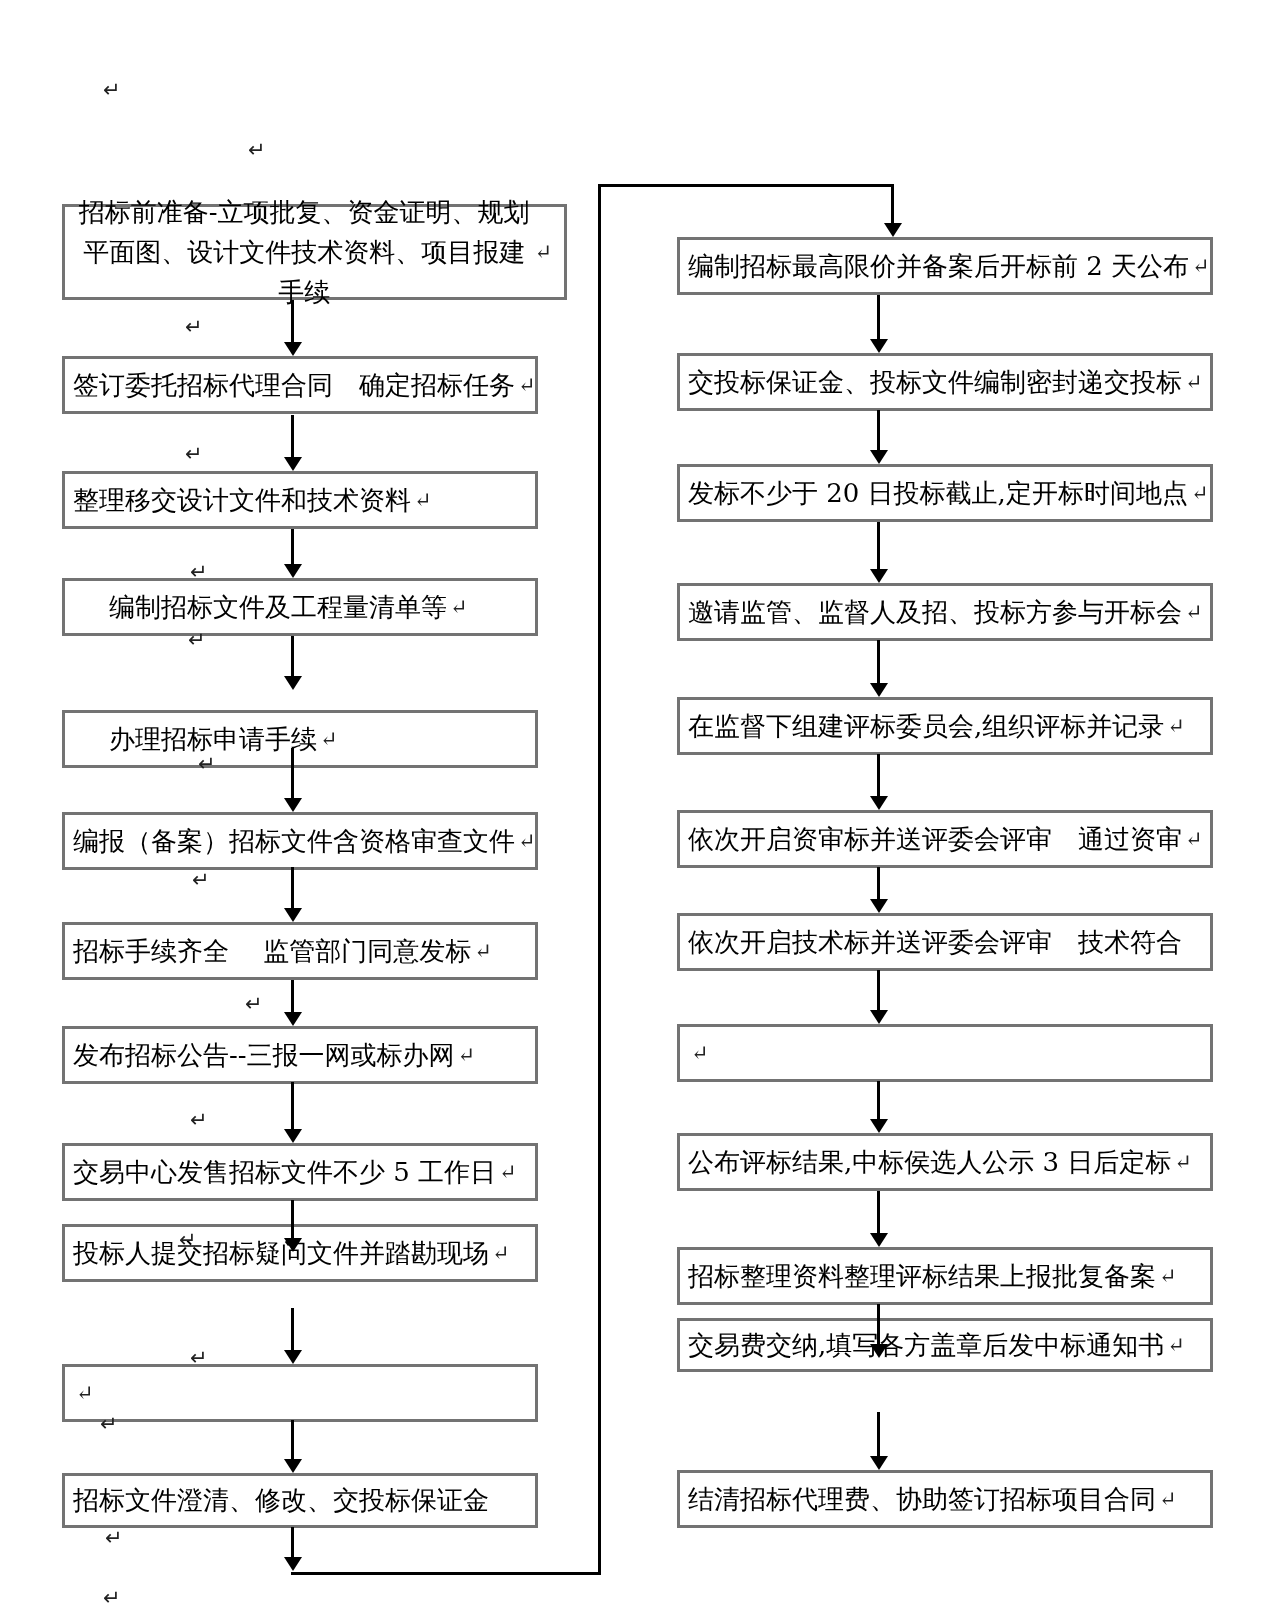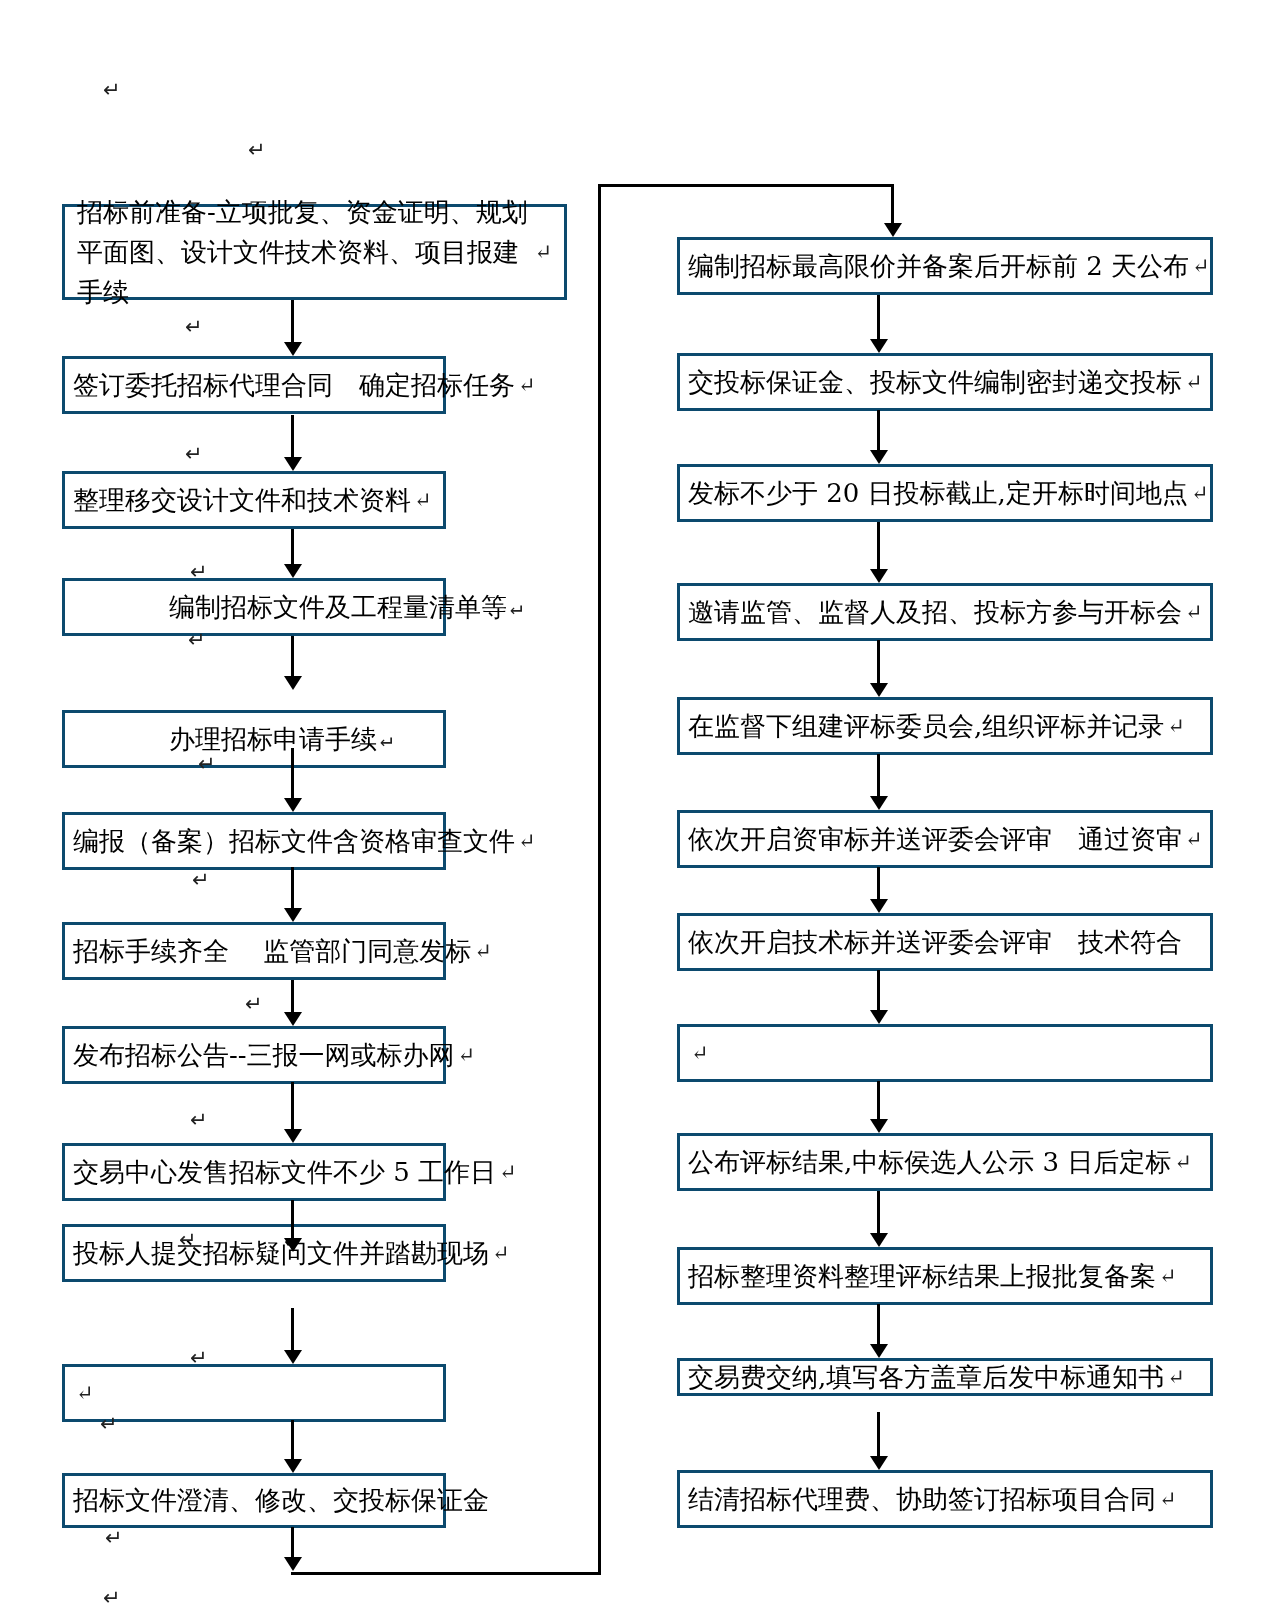--- a/index.html
+++ b/index.html
@@ -16,33 +16,34 @@
     left:0;top:8px;width:100%;
     text-align:center;
     font-size:46px;
     font-weight:bold;
     letter-spacing:2px;
     white-space:nowrap;
   }
   .title .mark{font-size:26px;font-weight:normal;color:#222;vertical-align:middle;}
   .box{
     position:absolute;
-    border:3px solid #0c4a6e;
+    border:3px solid #737373;
     box-sizing:border-box;
     display:flex;
     align-items:center;
     font-size:26px;
     padding:0 8px;
     white-space:nowrap;
     background:#fff;
-  }
-  .box.left{left:62px;width:384px;height:58px;}
+    text-align:center;
+  }
+  .box.left{left:62px;width:476px;height:58px;}
   .box.right{left:677px;width:536px;height:58px;}
   .box.first{width:505px;height:96px;white-space:normal;line-height:40px;padding:0 12px;}
-  .box.indent{padding-left:104px;font-family:Liberation Mono, monospace;}
+  .box.indent{padding-left:44px;}
   .mark{font-size:21px;color:#222;margin-left:3px;}
   .arrow{
     position:absolute;
     width:3px;background:#000;
   }
   .arrow::after{
     content:"";
     position:absolute;
     top:100%;left:50%;
     margin-left:-9px;
@@ -144,21 +145,21 @@
       <span class="mark">↵</span>
     </div>
   <div class="box right" style="top:1133px">
       <span>公布评标结果,中标侯选人公示 3 日后定标</span>
       <span class="mark">↵</span>
     </div>
   <div class="box right" style="top:1247px">
       <span>招标整理资料整理评标结果上报批复备案</span>
       <span class="mark">↵</span>
     </div>
-  <div class="box right" style="top:1358px;height:38px">
+  <div class="box right" style="top:1318px;height:54px">
       <span>交易费交纳,填写各方盖章后发中标通知书</span>
       <span class="mark">↵</span>
     </div>
   <div class="box right" style="top:1470px">
       <span>结清招标代理费、协助签订招标项目合同</span>
       <span class="mark">↵</span>
     </div>
 
   <div class="arrow" style="left:291px;top:300px;height:42px"></div>
   <div class="arrow" style="left:291px;top:415px;height:42px"></div>

